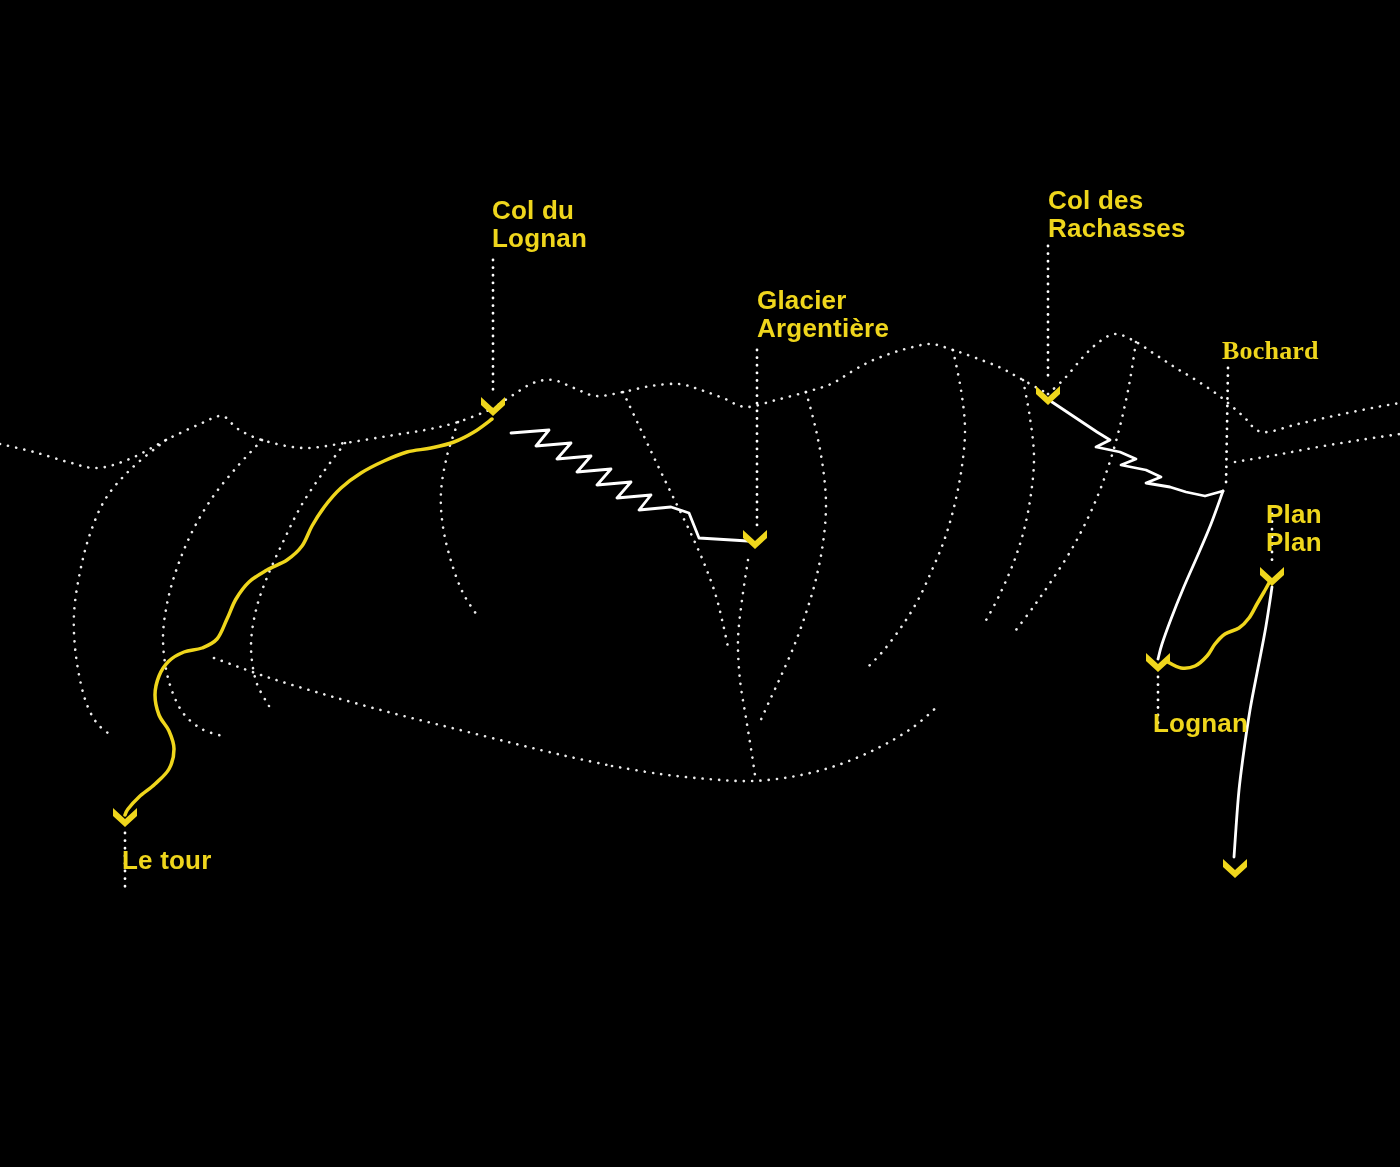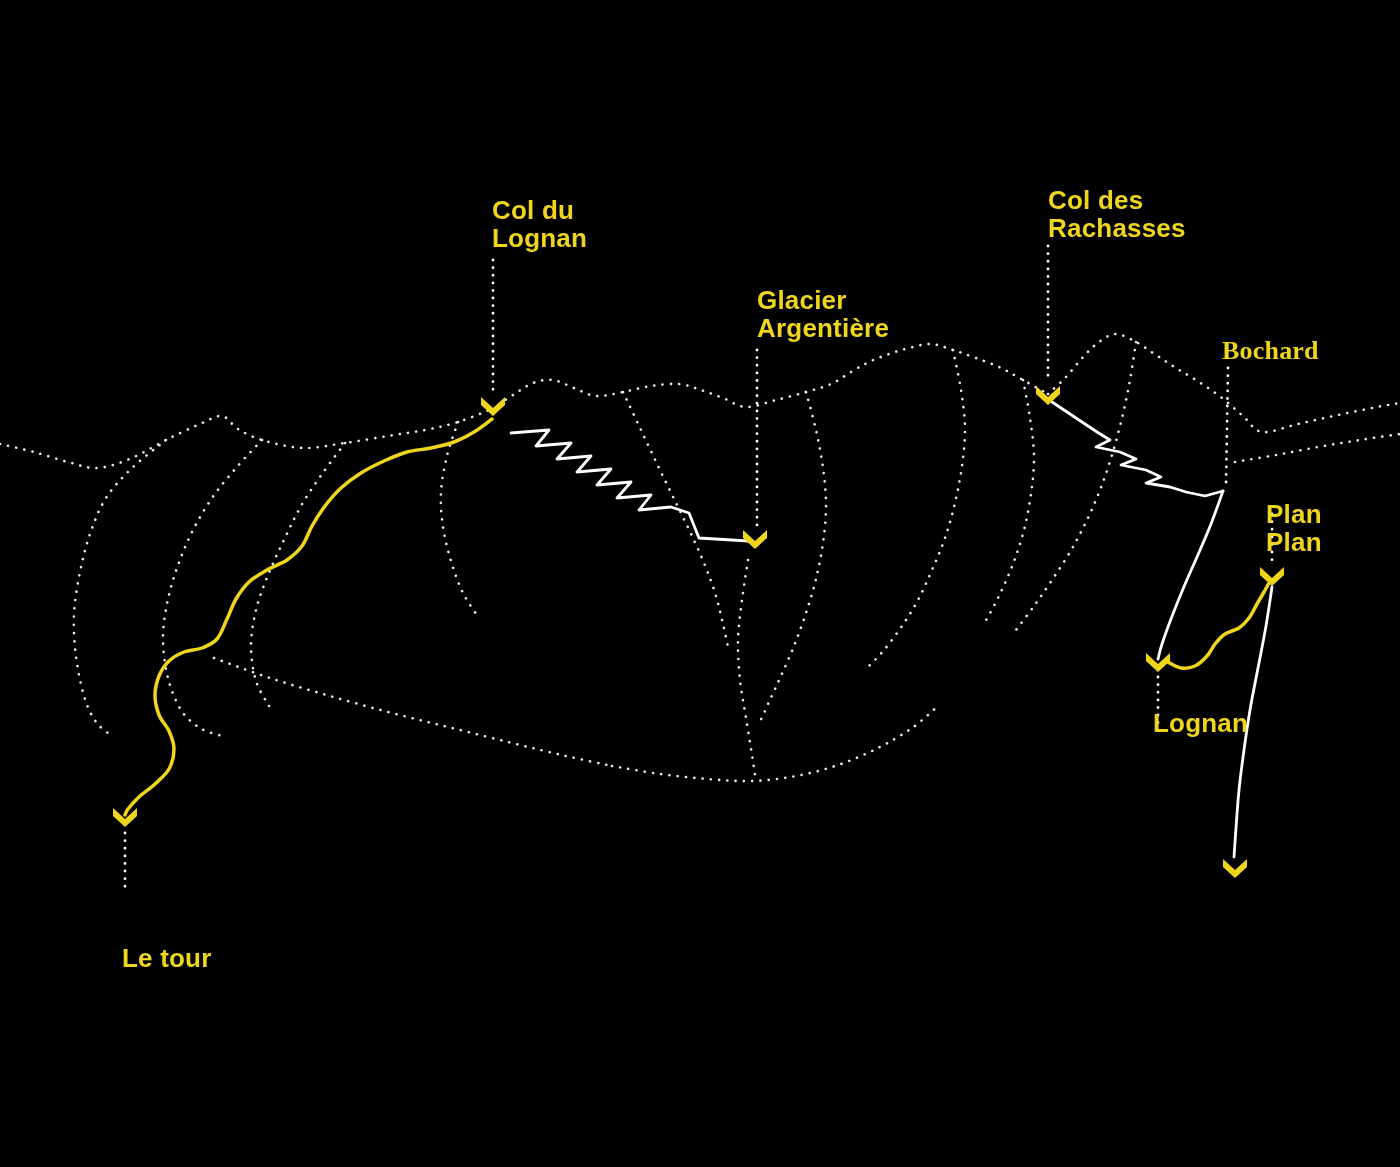--- a/index.html
+++ b/index.html
@@ -84,17 +84,17 @@
       <div class="map-label" style="left: 1222px; top: 337px; font-family: Liberation Serif, serif;">
         <div>Bochard</div>
       </div>
       <div class="map-label" style="left: 1266px; top: 456px; margin-top: 44px;">
         <div>Plan</div>
         <div>Plan</div>
       </div>
       <div class="map-label" style="left: 1153px; top: 709px;">
         <div>Lognan</div>
       </div>
-      <div class="map-label" style="left: 122px; top: 944px;">
+      <div class="map-label" style="left: 122px; top: 846px;">
         <div>Le tour</div>
       </div>
     </div>
 </div>
 
 </body></html>

